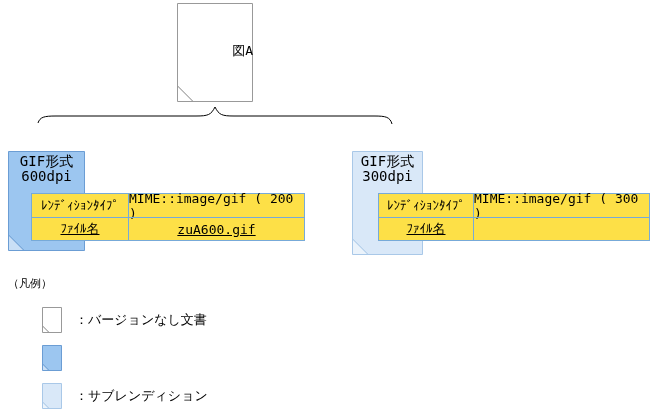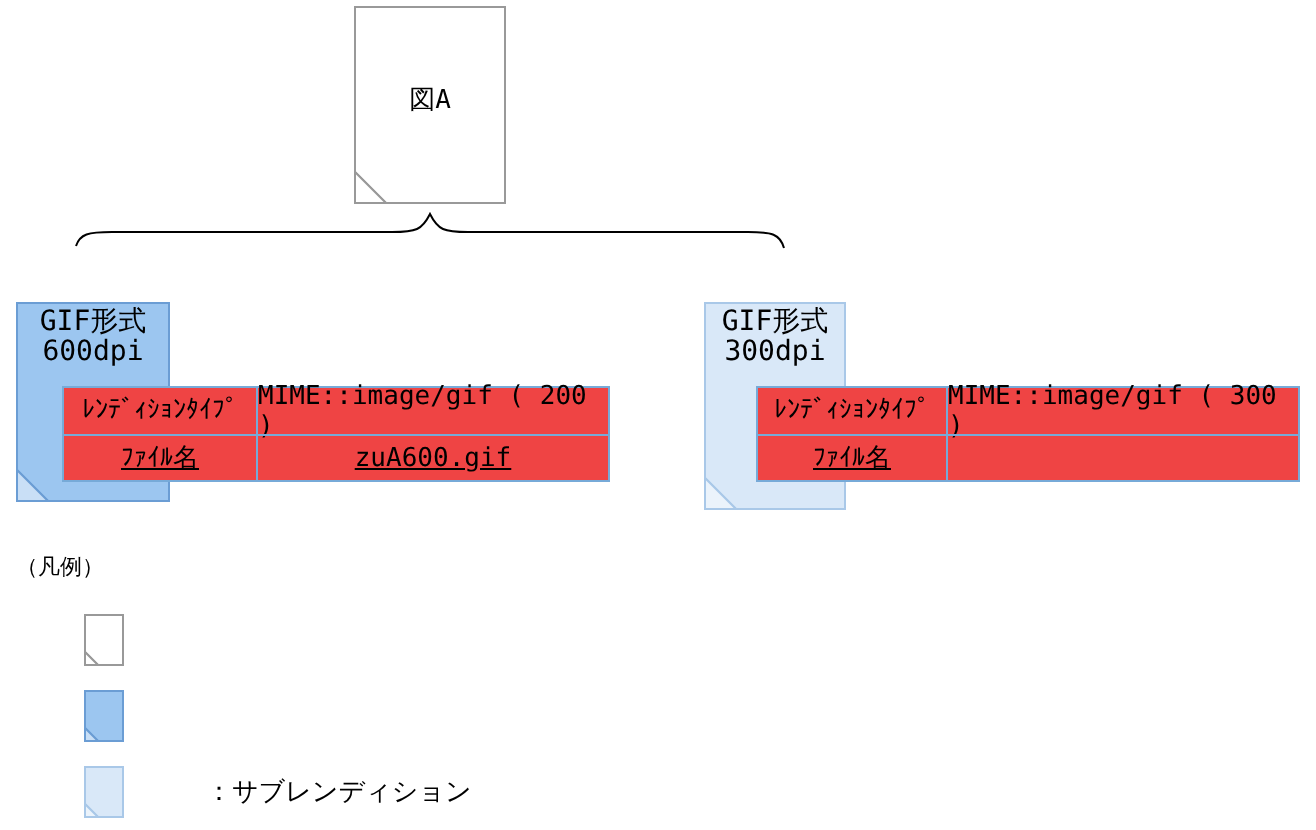--- a/index.html
+++ b/index.html
@@ -10,55 +10,55 @@
     overflow:hidden; font-size:13px;
   }
   .abs { position:absolute; }
   .mono { font-family:"DejaVu Sans Mono", "Liberation Mono", monospace; }
 
   
   .page-svg { display:block; }
 
   
   .doc-label {
-    left:177px; top:44px; width:76px; text-align:center;
+    left:177px; top:44px; width:76px; text-align:right;
     font-size:13px; line-height:14px;
   }
 
   
   .brace { left:36px; top:104px; }
 
   
   .page-master { left:8px;   top:151px; }
   .page-sub    { left:352px; top:151px; }
   .fmt-label {
     top:154px; text-align:center; line-height:15px; font-size:14px; z-index:3;
   }
   .fmt-label.left  { left:8px;   width:77px; }
   .fmt-label.right { left:352px; width:71px; }
 
   .rtable {
-    background:#ef4444; border:1px solid #77AAD8; z-index:2;
+    background:#fde047; border:1px solid #77AAD8; z-index:2;
     display:flex; flex-direction:column;
   }
   .rtable.left  { left:31px;  top:193px; width:274px; }
   .rtable.right { left:378px; top:193px; width:272px; }
   .rrow { display:flex; height:23px; }
   .rrow + .rrow { border-top:1px solid #77AAD8;text-decoration:underline; }
   .rcell { display:flex; align-items:center; justify-content:center; font-size:13px; }
   .rcell.lab { border-right:1px solid #77AAD8; }
   .rtable.left  .rcell.lab { width:97px; }
   .rtable.right .rcell.lab { width:95px; }
   .rcell.val { flex:1; }
 
   
   .legend-title { left:8px; top:276px; font-size:11px; }
   .legend-item { left:42px; height:26px; display:flex; align-items:center; }
   .legend-item .txt { margin-left:13px; font-size:13px; white-space:nowrap; }
-  .li-0 { top:307px; } .li-1 { top:345px; } .li-2 { top:383px;gap:28px; }
+  .li-0 { top:307px; } .li-1 { top:345px; } .li-2 { top:383px; }
 </style>
 </head>
 <body>
 
 <div class="canvas">
 
   <svg class="abs page-svg" style="left:177px; top:3px;" width="76" height="99" viewBox="0 0 76 99">
     <path d="M0.5,0.5 H75.5 V98.5 H16 L0.5,83 Z" fill="#FFFFFF" stroke="#999999"></path>
     <polygon points="0.5,83 16,98.5 0.5,98.5" fill="#FFFFFF" stroke="#999999"></polygon>
   </svg>
@@ -105,20 +105,21 @@
     </div>
   </div>
 
   <div class="abs legend-title">（凡例）</div>
 
   <div class="abs legend-item li-0">
     <svg class="page-svg" width="20" height="26" viewBox="0 0 20 26">
       <path d="M0.5,0.5 H19.5 V25.5 H7 L0.5,19 Z" fill="#FFFFFF" stroke="#999999"></path>
       <polygon points="0.5,19 7,25.5 0.5,25.5" fill="#FFFFFF" stroke="#999999"></polygon>
     </svg>
+    <span class="txt">：バージョンなし文書</span>
   </div>
 
   <div class="abs legend-item li-1">
     <svg class="page-svg" width="20" height="26" viewBox="0 0 20 26">
       <path d="M0.5,0.5 H19.5 V25.5 H7 L0.5,19 Z" fill="#9CC6F0" stroke="#6B9DD4"></path>
       <polygon points="0.5,19 7,25.5 0.5,25.5" fill="#C9DFF6" stroke="#6B9DD4"></polygon>
     </svg>
   </div>
 
   <div class="abs legend-item li-2">

